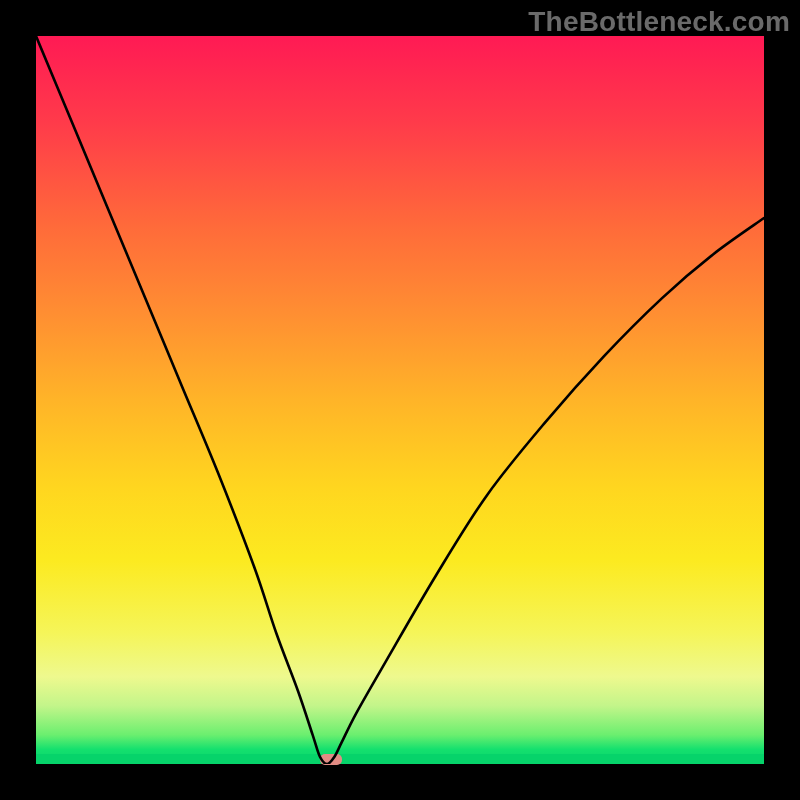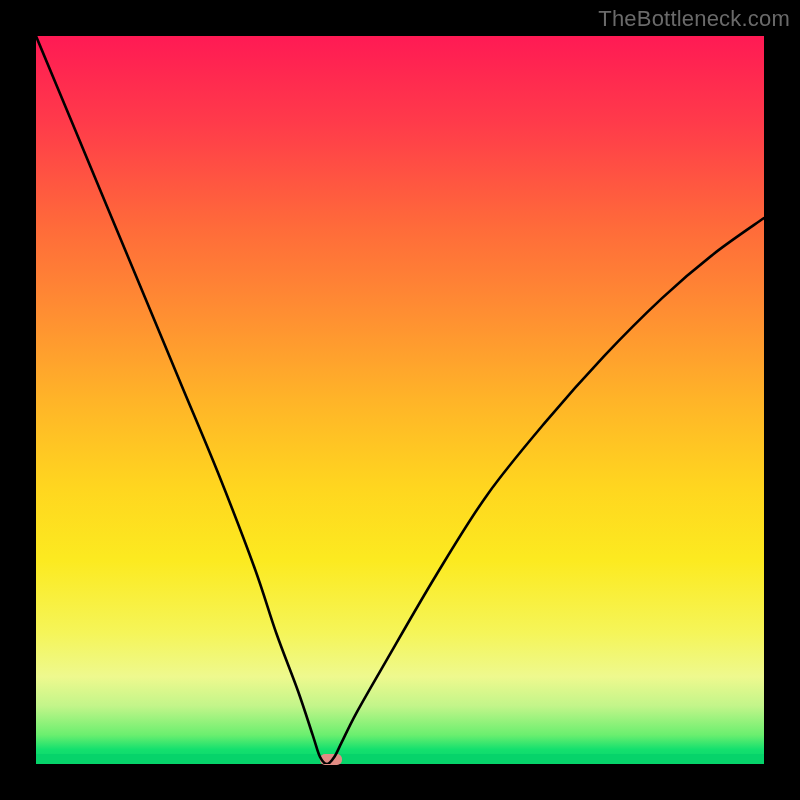--- a/index.html
+++ b/index.html
@@ -55,22 +55,22 @@
     position: absolute;
     background: #e28c84;
     border-radius: 5px;
   }
   
   .attribution {
     position: absolute;
     top: 6px;
     right: 10px;
     color: #6a6a6a;
-    font-size: 22px;
-    font-weight: 400;
+    font-size: 28px;
+    font-weight: 700;
     letter-spacing: 0.2px;
     user-select: none;
   }
   
   svg.curve {
     position: absolute;
     left: 0;
     top: 0;
     width: 100%;
     height: 100%;

